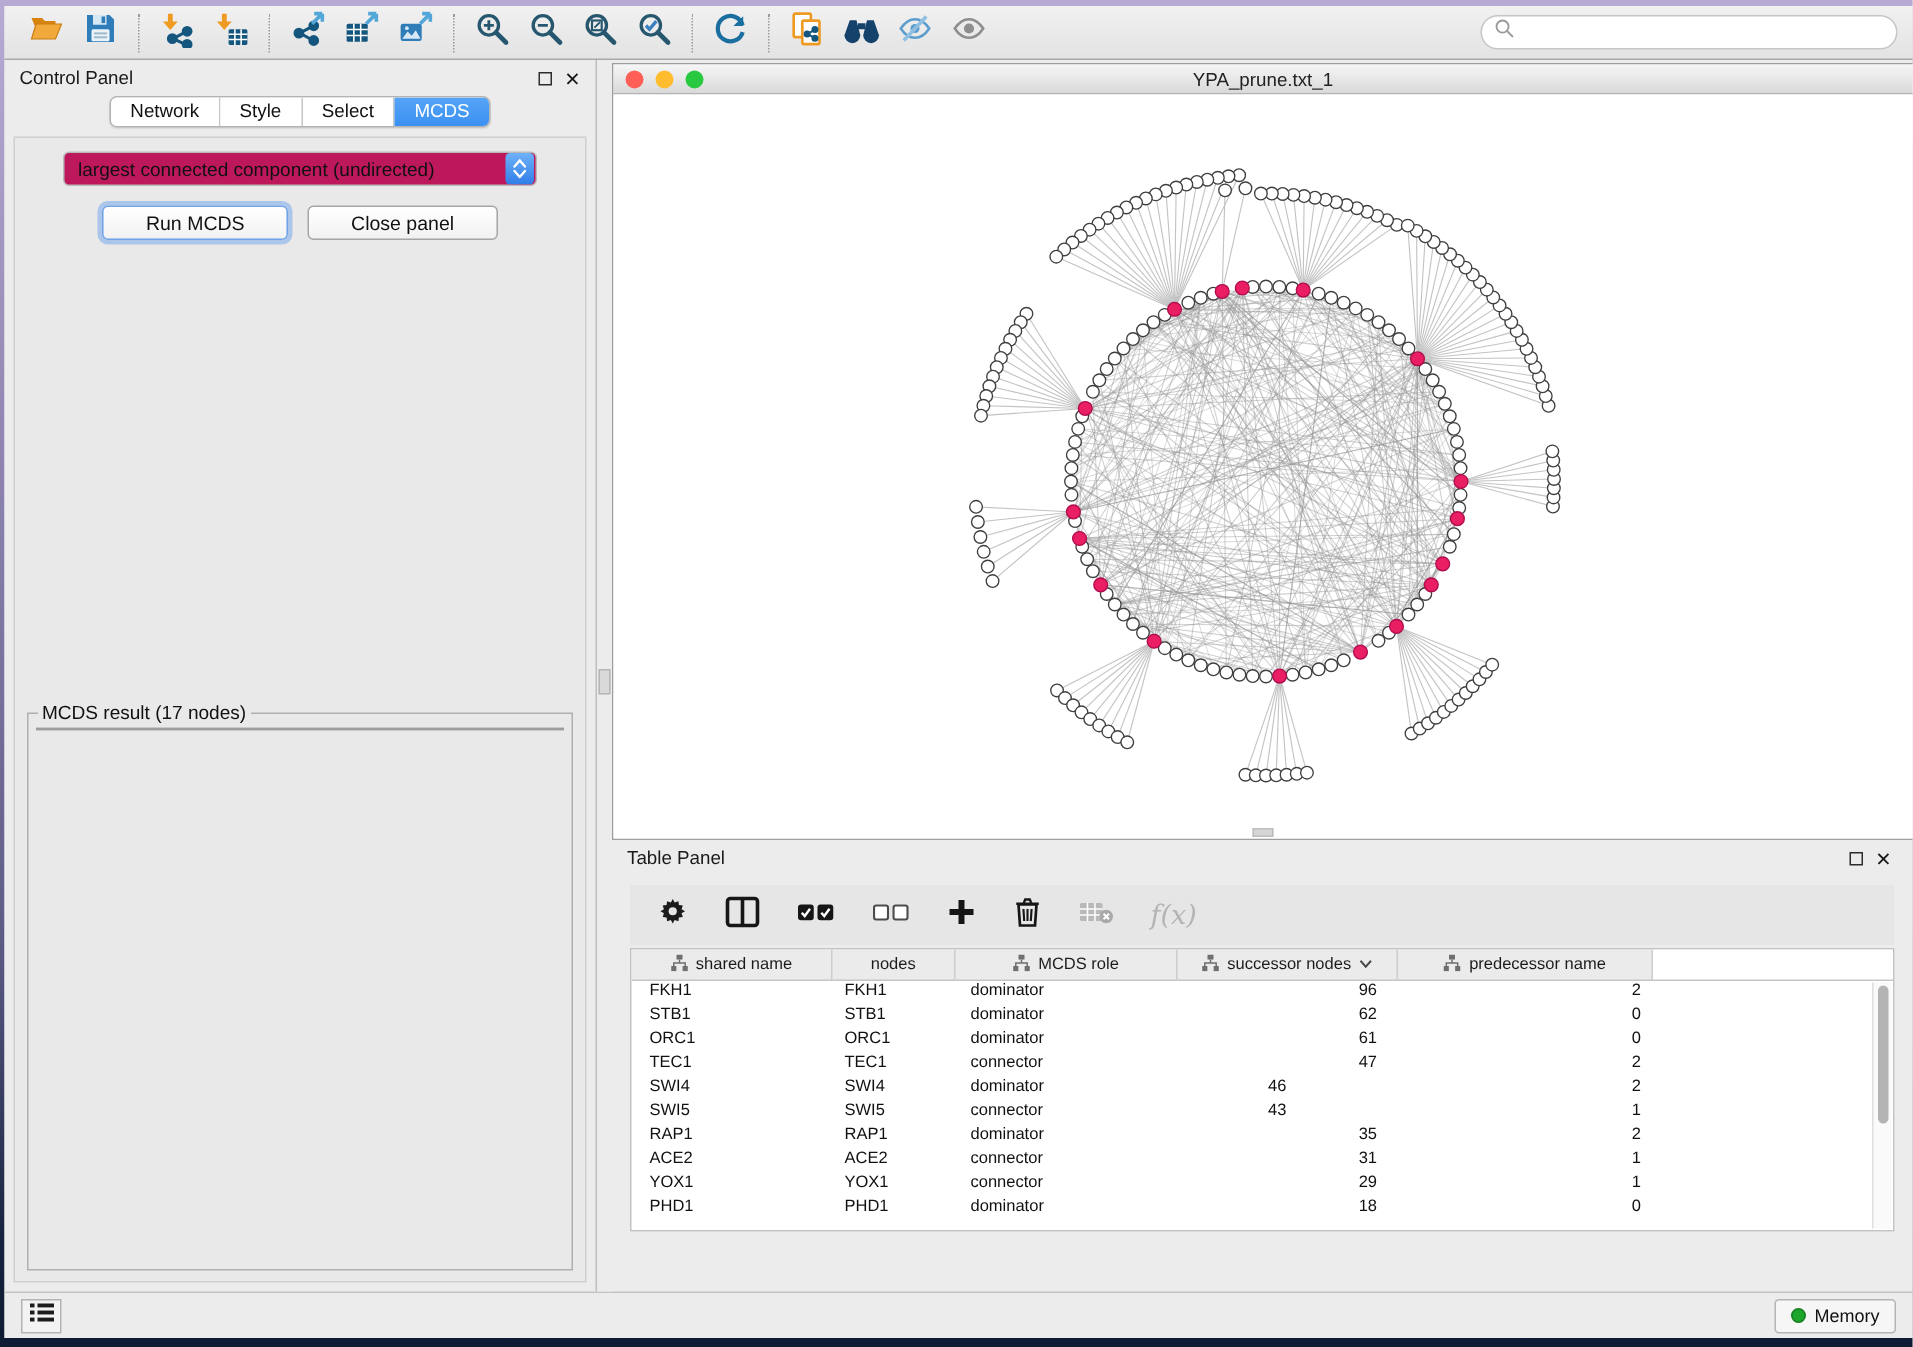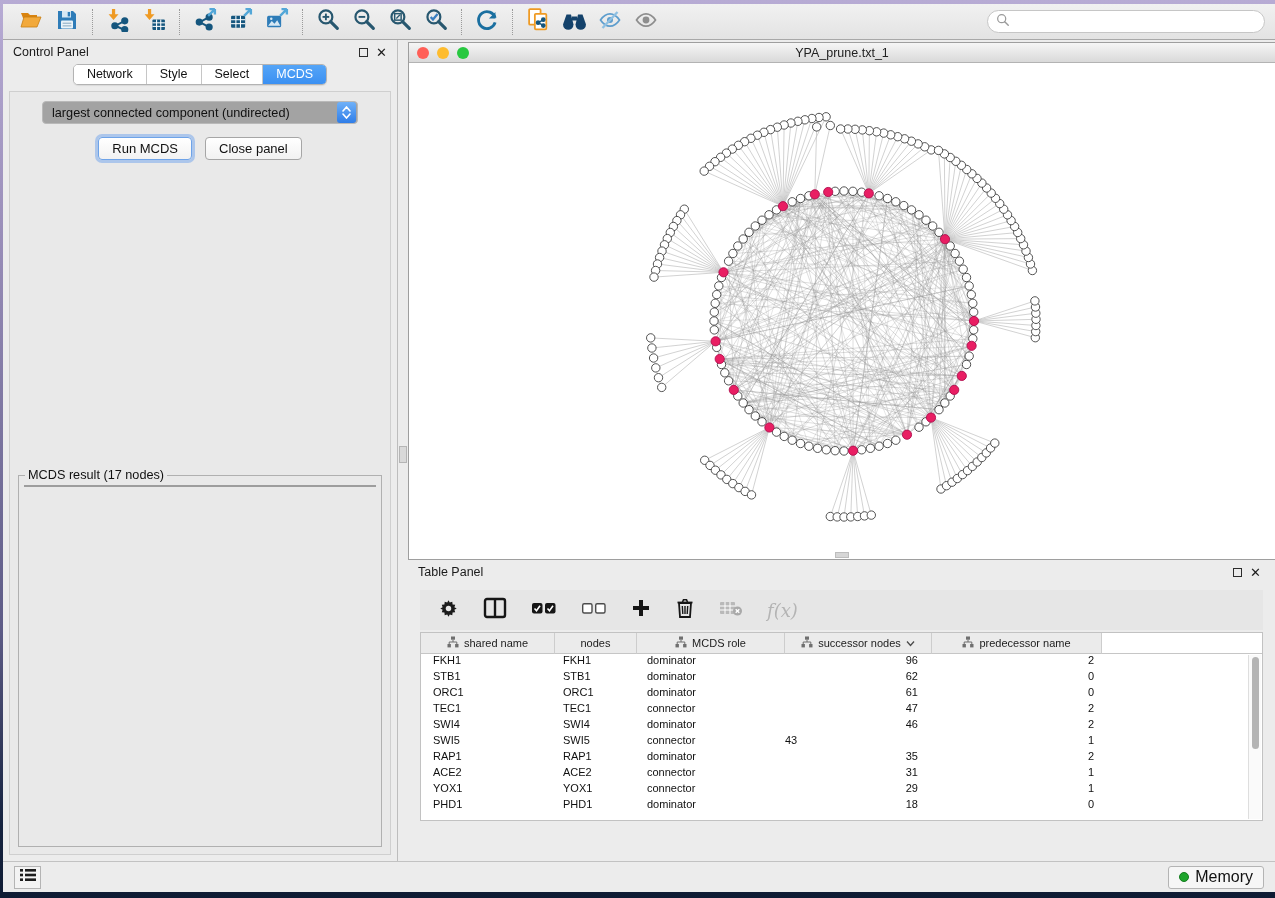--- a/index.html
+++ b/index.html
@@ -33,29 +33,29 @@
   .seg { display:inline-flex; border:1px solid #b3b3b3; border-radius:5px; overflow:hidden;
     background:#fff; box-shadow:0 1px 1px rgba(0,0,0,.08); }
   .seg > div { padding:2px 13px 3px; font-size:12.5px; color:#111; border-right:1px solid #c6c6c6;
     cursor:pointer; background:#fff; }
   .seg > div:last-child { border-right:none; }
   .seg > div.active { background:linear-gradient(#55a5f7,#3b90f2); color:#fff; }
   .cp-card { margin:1px 6px 6px 6px; flex:1; background:#e9e9e9; border:1px solid #cfcfcf;
     display:flex; flex-direction:column; min-height:0; }
   .opt-label { text-align:center; margin-top:17px; font-size:13px; color:#111; }
   .dd-row { display:flex; justify-content:center; margin-top:9px; }
-  .dropdown { width:316px; height:23px; background:#a3a3a3; border:1px solid #b9b9b9; border-radius:4px;
+  .dropdown { width:316px; height:23px; background:#be185d; border:1px solid #b9b9b9; border-radius:4px;
     display:flex; align-items:center; overflow:hidden; cursor:pointer; }
   .dropdown .dd-text { flex:1; font-size:12.7px; padding-left:9px; color:#111; white-space:nowrap; }
   .dd-step { width:19px; height:21px; margin-right:1px; border-radius:3px;
     background:linear-gradient(#6fb1f8,#2f7de8); display:flex; flex-direction:column;
     align-items:center; justify-content:center; gap:1px; }
   .dd-step svg { display:block; }
   .btn-row { display:flex; justify-content:center; gap:13px; margin-top:13px; }
-  .pushbtn { height:23px; padding:0 13px; background:linear-gradient(#ffffff,#f2f2f2);
+  .pushbtn { height:23px; padding:0 28px; background:linear-gradient(#ffffff,#f2f2f2);
     border:1px solid #a6a6a6; border-radius:4px; font-size:13px; color:#111; cursor:pointer; }
   .pushbtn.focused { border:1px solid #6ea3e8; box-shadow:0 0 0 3px rgba(112,164,238,.5); }
   fieldset.mcds { margin:auto 8px 7px 8px; height:379px; border:1px solid #b0b0b0;
     position:relative; background:#e9e9e9; padding:0; }
   fieldset.mcds legend { font-size:12.7px; color:#111; margin-left:6px; padding:0 3px; }
   .listbox { position:absolute; left:5px; right:5px; top:3px; bottom:5px; background:#fff;
     border:1px solid #9d9d9d; overflow:hidden; }
   .listbox .items { padding:3px 0 0 6px; font-size:12.7px; line-height:16px; color:#111; }
   .list-scroll { position:absolute; top:1px; bottom:1px; right:1px; width:13px;
     background:#fafafa; border-left:1px solid #e4e4e4; }
@@ -99,21 +99,21 @@
     background:#b4b4b4; border-radius:4px; }
   .ttabs { height:33px; display:flex; justify-content:center; align-items:center; }
 
   
   .statusbar { height:31px; flex:0 0 31px; border-top:1px solid #c2c2c2; display:flex;
     align-items:center; padding:0 11px; background:#ececec; }
   .sb-left { width:27px; height:23px; border:1px solid #b4b4b4; background:#f3f3f3;
     display:flex; align-items:center; justify-content:center; cursor:pointer; }
   .memory-btn { margin-left:auto; height:23px; border:1px solid #b4b4b4; background:#f6f6f6;
     border-radius:3px; display:flex; align-items:center; gap:6px; padding:0 10px;
-    font-size:16px; color:#111; cursor:pointer; }
+    font-size:12px; color:#111; cursor:pointer; }
   .memdot { width:10px; height:10px; border-radius:50%; background:#1ea52c; border:1px solid #157d20; }
 </style>
 </head>
 <body>
 
 <div class="desktop">
   <div class="app">
 
     <div class="toolbar" id="main-toolbar">
       <div class="tb-btn">
@@ -1168,28 +1168,28 @@
                   <div class="td" style="width: 134px; text-align: left; padding-left: 12px;">TEC1</div>
                   <div class="td" style="width: 82px; text-align: left; padding-left: 8px;">TEC1</div>
                   <div class="td" style="width: 148px; text-align: left; padding-left: 10px;">connector</div>
                   <div class="td" style="width: 147px; text-align: right; padding-right: 14px;">47</div>
                   <div class="td" style="width: 170px; text-align: right; padding-right: 8px;">2</div>
                 </div>
                 <div class="trow">
                   <div class="td" style="width: 134px; text-align: left; padding-left: 12px;">SWI4</div>
                   <div class="td" style="width: 82px; text-align: left; padding-left: 8px;">SWI4</div>
                   <div class="td" style="width: 148px; text-align: left; padding-left: 10px;">dominator</div>
-                  <div class="td" style="width: 147px; text-align: right; padding-right: 14px;">46</div>
+                  <div class="td" style="width: 147px; text-align: center; padding-right: 14px;">46</div>
                   <div class="td" style="width: 170px; text-align: right; padding-right: 8px;">2</div>
                 </div>
                 <div class="trow">
                   <div class="td" style="width: 134px; text-align: left; padding-left: 12px;">SWI5</div>
                   <div class="td" style="width: 82px; text-align: left; padding-left: 8px;">SWI5</div>
                   <div class="td" style="width: 148px; text-align: left; padding-left: 10px;">connector</div>
-                  <div class="td" style="width: 147px; text-align: left; padding-right: 14px;">43</div>
+                  <div class="td" style="width: 147px; text-align: center; padding-right: 14px;">43</div>
                   <div class="td" style="width: 170px; text-align: right; padding-right: 8px;">1</div>
                 </div>
                 <div class="trow">
                   <div class="td" style="width: 134px; text-align: left; padding-left: 12px;">RAP1</div>
                   <div class="td" style="width: 82px; text-align: left; padding-left: 8px;">RAP1</div>
                   <div class="td" style="width: 148px; text-align: left; padding-left: 10px;">dominator</div>
                   <div class="td" style="width: 147px; text-align: right; padding-right: 14px;">35</div>
                   <div class="td" style="width: 170px; text-align: right; padding-right: 8px;">2</div>
                 </div>
                 <div class="trow">

